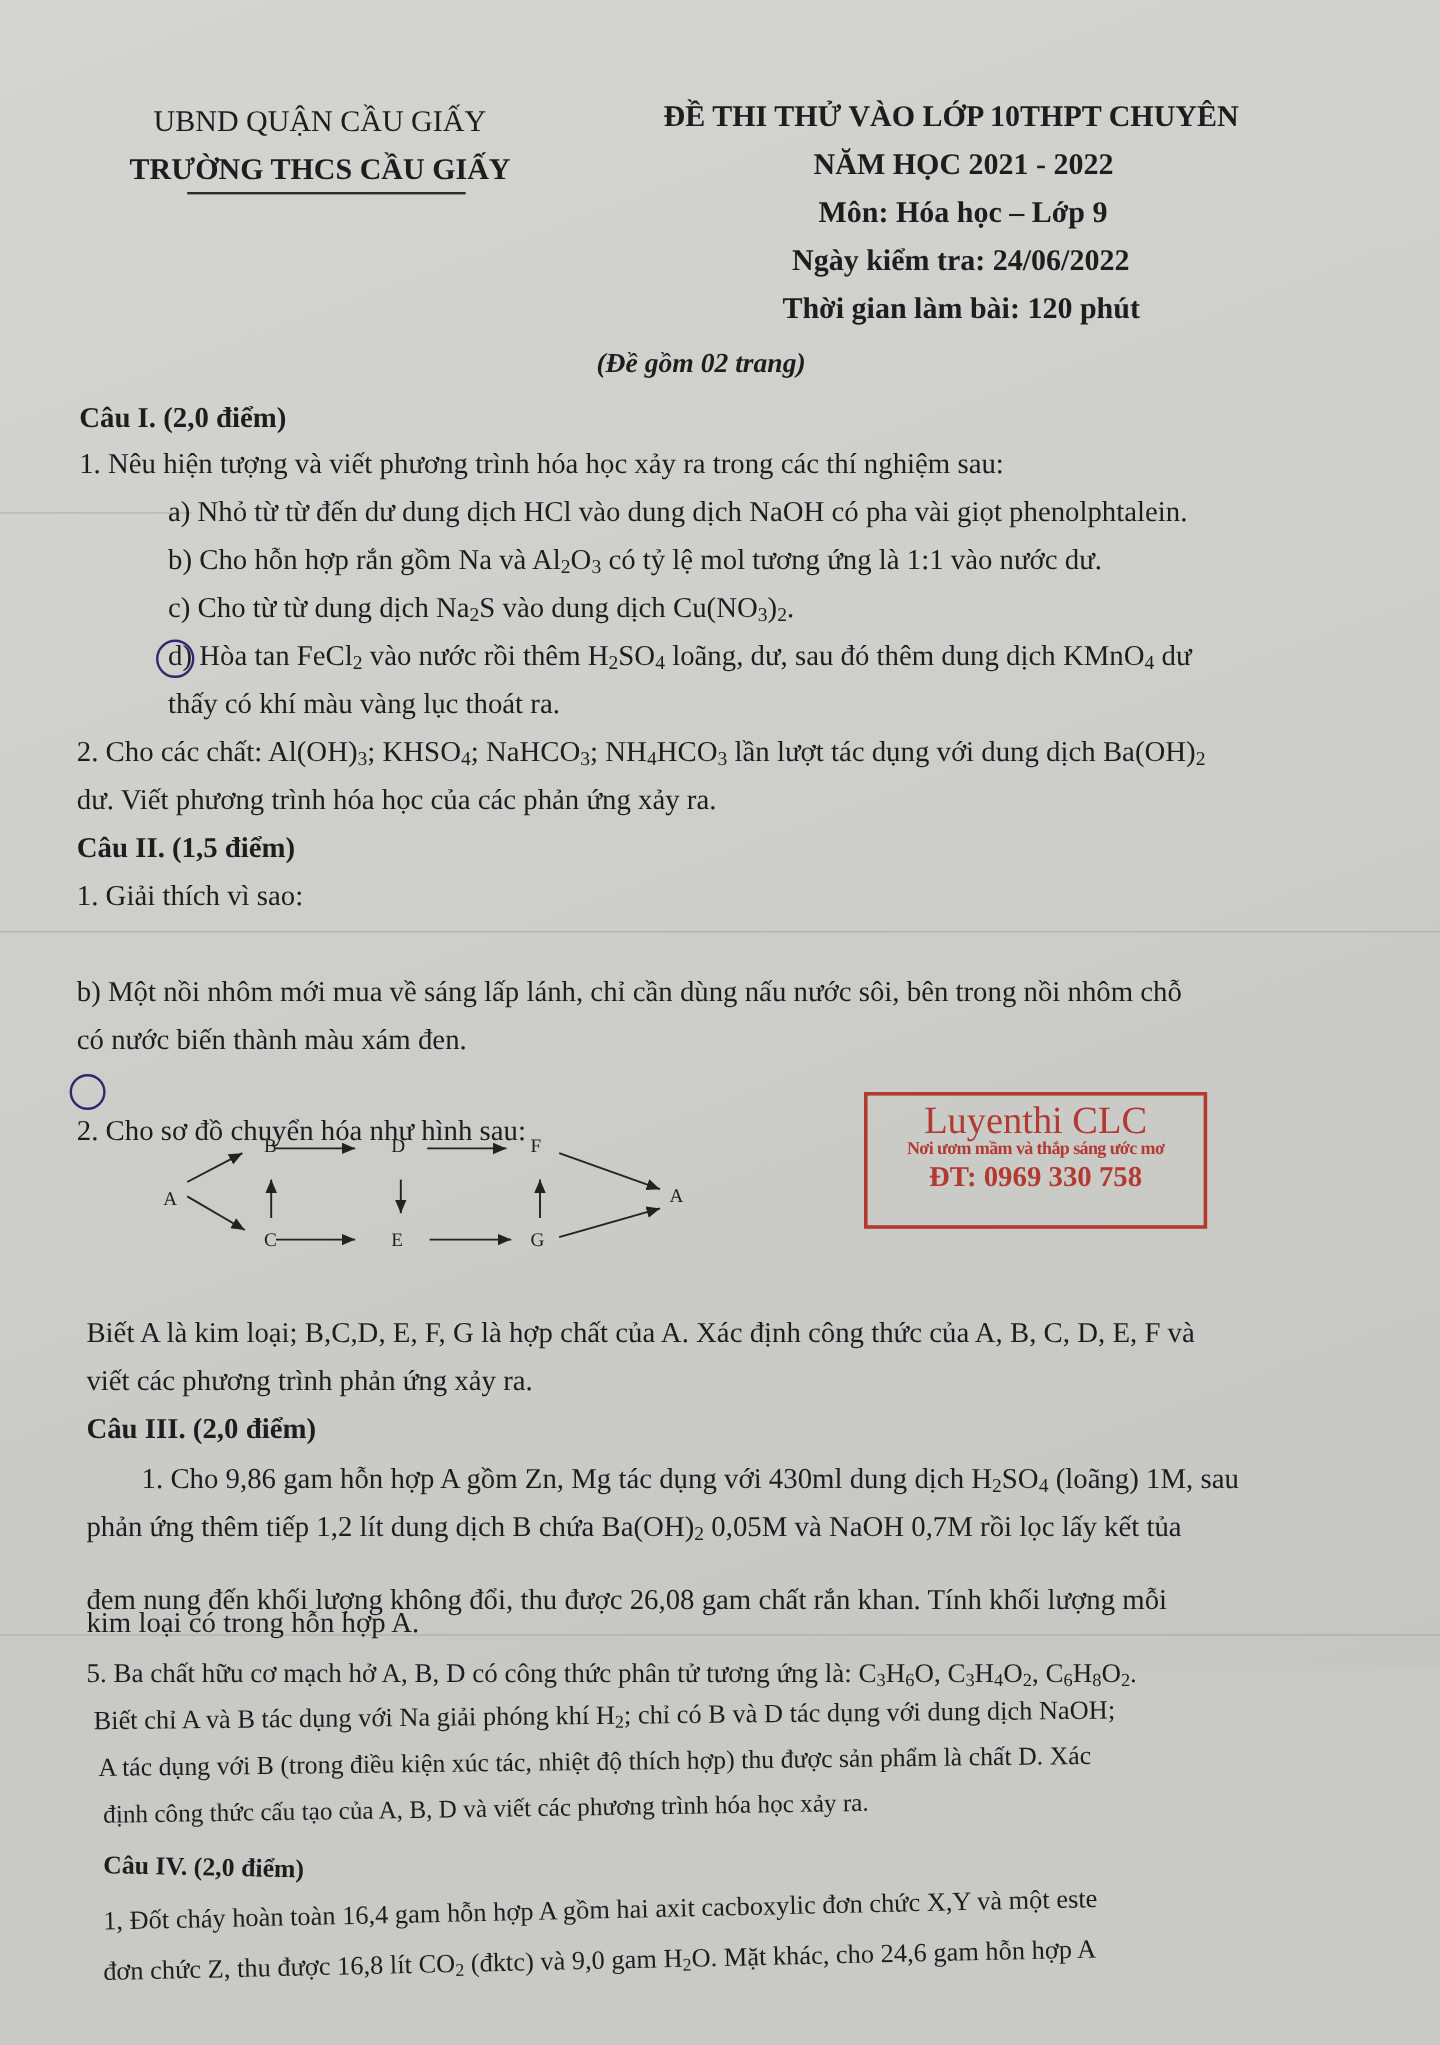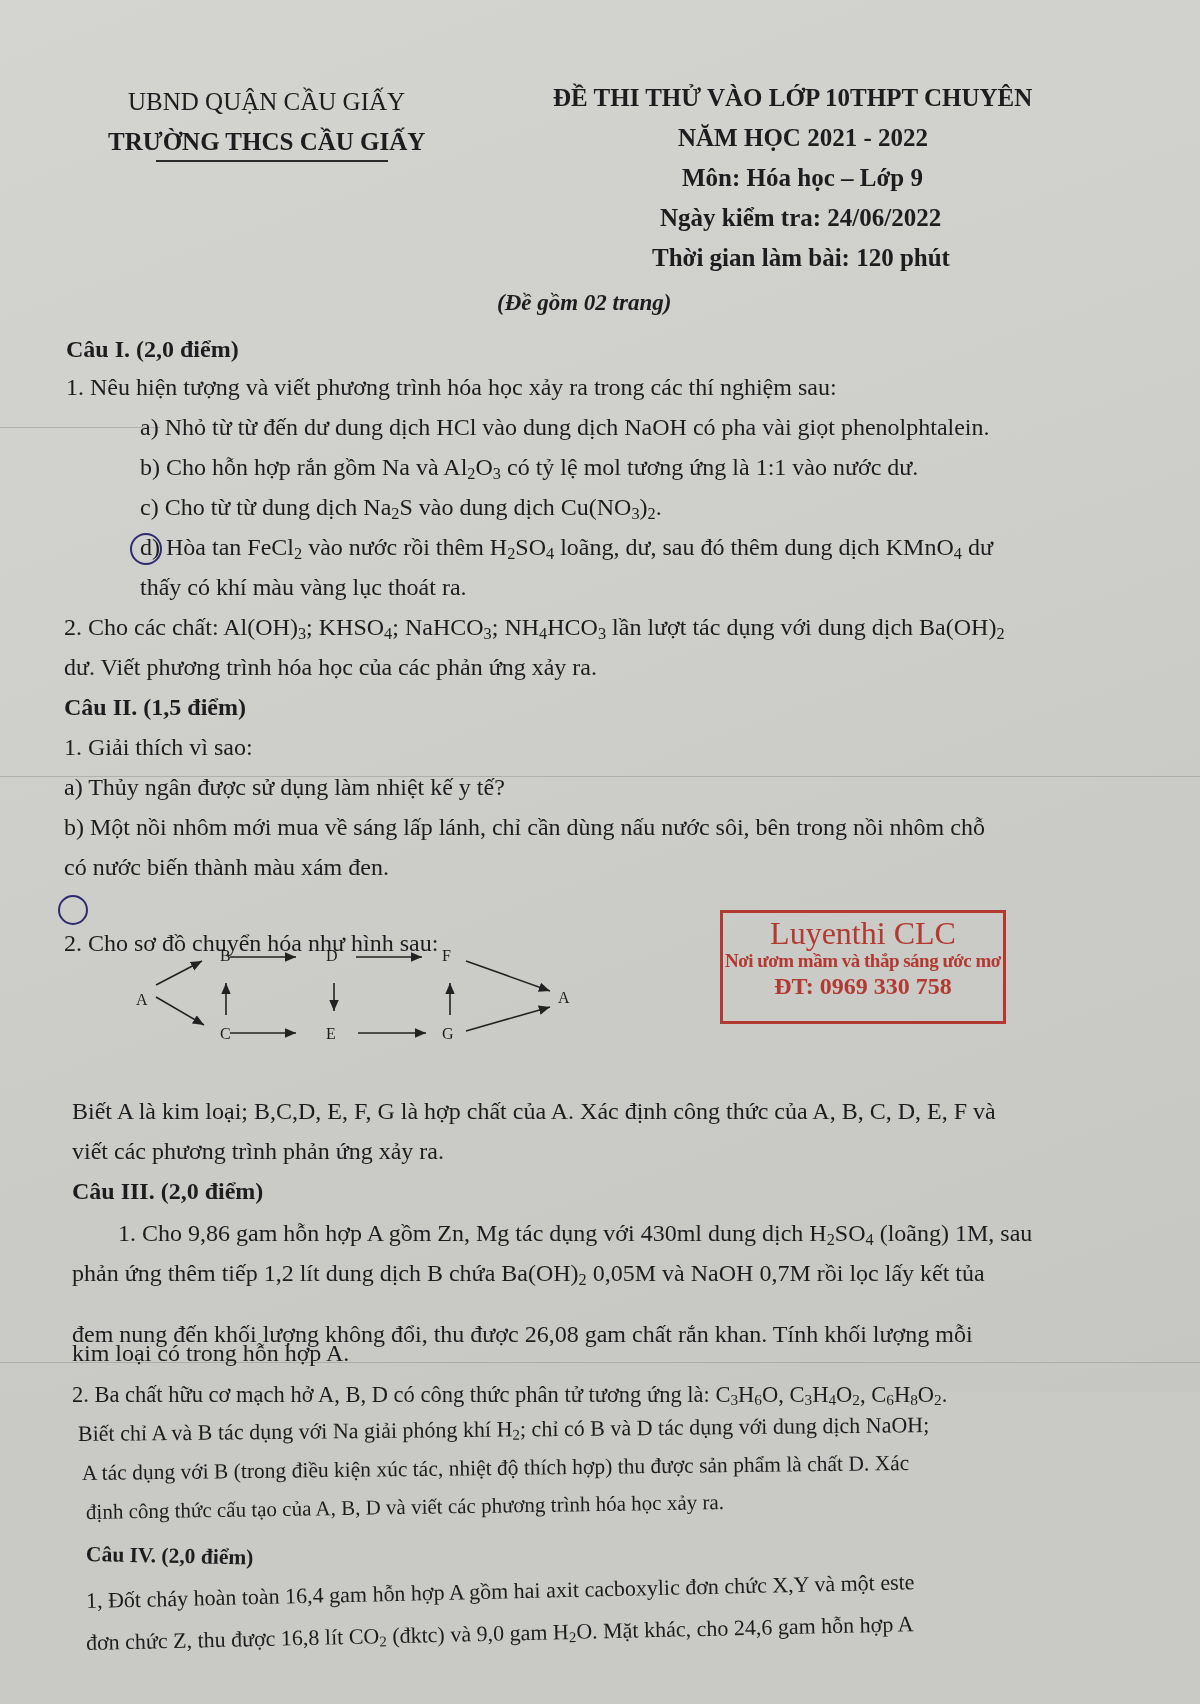--- a/index.html
+++ b/index.html
@@ -9,21 +9,21 @@
   .abs{position:absolute;white-space:nowrap;}
   .hdr{font-size:25px;}
   .hb{font-weight:bold;}
   .txt{font-size:24px;line-height:1.2;}
   .b{font-weight:bold;}
   .i{font-style:italic;}
   sub{font-size:0.68em;vertical-align:-0.22em;line-height:0;}
   .circle{position:absolute;border:2px solid #2d2b6e;border-radius:50%;}
   .stamp{position:absolute;left:720px;top:910px;width:280px;height:108px;border:3px solid #b33a33;color:#b23a32;text-align:center;}
   .stamp .l1{font-size:32px;margin-top:2px;}
-  .stamp .l2{font-size:19px;font-weight:bold;letter-spacing:-0.5px;margin-top:-2px;}
+  .stamp .l2{font-size:15px;font-weight:bold;letter-spacing:-0.5px;margin-top:-2px;}
   .stamp .l3{font-size:24px;font-weight:bold;margin-top:1px;}
   .node{position:absolute;font-size:16px;font-family:"Liberation Serif",serif;}
   .diagram svg{position:absolute;left:0;top:0;}
 </style>
 </head>
 <body>
 
 <div class="paper">
   <div class="fold" style="top:427px;width:160px;"></div>
   <div class="fold" style="top:776px;"></div>
@@ -45,21 +45,20 @@
   <div class="abs txt" style="left:140px;top:453px;"><span>b) Cho hỗn hợp rắn gồm Na và Al</span><sub>2</sub><span>O</span><sub>3</sub><span> có tỷ lệ mol tương ứng là 1:1 vào nước dư.</span></div>
   <div class="abs txt" style="left:140px;top:493px;"><span>c) Cho từ từ dung dịch Na</span><sub>2</sub><span>S vào dung dịch Cu(NO</span><sub>3</sub><span>)</span><sub>2</sub><span>.</span></div>
   <div class="circle" style="left:130px;top:533px;width:28px;height:28px;"></div>
   <div class="abs txt" style="left:140px;top:533px;"><span>d)</span><span> Hòa tan FeCl</span><sub>2</sub><span> vào nước rồi thêm H</span><sub>2</sub><span>SO</span><sub>4</sub><span> loãng, dư, sau đó thêm dung dịch KMnO</span><sub>4</sub><span> dư</span></div>
   <div class="abs txt" style="left:140px;top:573px;">thấy có khí màu vàng lục thoát ra.</div>
   <div class="abs txt" style="left:64px;top:613px;"><b style="font-weight:normal">2. Cho các chất: Al(OH)</b><sub>3</sub><span>; KHSO</span><sub>4</sub><span>; NaHCO</span><sub>3</sub><span>; NH</span><sub>4</sub><span>HCO</span><sub>3</sub><span> lần lượt tác dụng với dung dịch Ba(OH)</span><sub>2</sub></div>
   <div class="abs txt" style="left:64px;top:653px;">dư. Viết phương trình hóa học của các phản ứng xảy ra.</div>
 
   <div class="abs txt b" style="left:64px;top:693px;">Câu II.  (1,5 điểm)</div>
   <div class="abs txt" style="left:64px;top:733px;">1. Giải thích vì sao:</div>
-  <div class="abs txt" style="left:64px;top:773px;">a) Thủy ngân được sử dụng làm nhiệt kế y tế?</div>
   <div class="abs txt" style="left:64px;top:813px;">b) Một nồi nhôm mới mua về sáng lấp lánh, chỉ cần dùng nấu nước sôi, bên trong nồi nhôm chỗ</div>
   <div class="abs txt" style="left:64px;top:853px;">có nước biến thành màu xám đen.</div>
   <div class="circle" style="left:58px;top:895px;width:26px;height:26px;"></div>
   <div class="abs txt" style="left:64px;top:893px;margin-top:36px;"><span>2</span><span>. Cho sơ đồ chuyển hóa như hình sau:</span></div>
 
   <div class="abs diagram" style="left:130px;top:945px;width:460px;height:110px;">
     <svg width="460" height="110" viewBox="0 0 460 110">
       <defs>
           <marker id="ah" markerWidth="8" markerHeight="8" refX="7" refY="3" orient="auto">
             <path d="M0,0 L7,3 L0,6 z" fill="#222"></path>
@@ -96,21 +95,21 @@
   </div>
 
   <div class="abs txt" style="left:72px;top:1097px;">Biết A là kim loại; B,C,D, E, F, G là hợp chất của A. Xác định công thức của A, B, C, D, E, F và</div>
   <div class="abs txt" style="left:72px;top:1137px;">viết các phương trình phản ứng xảy ra.</div>
 
   <div class="abs txt b" style="left:72px;top:1177px;">Câu III.  (2,0 điểm)</div>
   <div class="abs txt" style="left:72px;top:1219px;margin-left:46px;"><span>1. Cho 9,86 gam hỗn hợp A gồm Zn, Mg tác dụng với 430ml dung dịch H</span><sub>2</sub><span>SO</span><sub>4</sub><span> (loãng) 1M, sau</span></div>
   <div class="abs txt" style="left:72px;top:1259px;"><span>phản ứng thêm tiếp 1,2 lít dung dịch B chứa Ba(OH)</span><sub>2</sub><span> 0,05M và NaOH 0,7M rồi lọc lấy kết tủa</span></div>
   <div class="abs txt" style="left:72px;top:1299px;margin-top:21px;">đem nung đến khối lượng không đổi, thu được 26,08 gam chất rắn khan. Tính khối lượng mỗi</div>
   <div class="abs txt" style="left:72px;top:1339px;">kim loại có trong hỗn hợp A.</div>
-  <div class="abs txt" style="left:72px;top:1381px;font-size:22.5px;"><span>2. Ba chất hữu cơ mạch hở A, B, D có công thức phân tử tương ứng là: C</span><sub>3</sub><span>H</span><sub>6</sub><span>O, C</span><sub>3</sub><span>H</span><sub>4</sub><span>O</span><sub>2</sub><span>, C</span><sub>6</sub><span>H</span><sub>8</sub><span>O</span><sub>2</sub><span>.</span></div>
+  <div class="abs txt" style="left:72px;top:1381px;font-size:22.5px;"><span>5. Ba chất hữu cơ mạch hở A, B, D có công thức phân tử tương ứng là: C</span><sub>3</sub><span>H</span><sub>6</sub><span>O, C</span><sub>3</sub><span>H</span><sub>4</sub><span>O</span><sub>2</sub><span>, C</span><sub>6</sub><span>H</span><sub>8</sub><span>O</span><sub>2</sub><span>.</span></div>
   <div class="abs txt" style="left:78px;top:1421px;font-size:22px;transform:rotate(-0.6deg);transform-origin:left;"><span>Biết chỉ A và B tác dụng với Na giải phóng khí H</span><sub>2</sub><span>; chỉ có B và D tác dụng với dung dịch NaOH;</span></div>
   <div class="abs txt" style="left:82px;top:1461px;font-size:21.5px;transform:rotate(-0.7deg);transform-origin:left;">A tác dụng với B (trong điều kiện xúc tác, nhiệt độ thích hợp) thu được sản phẩm là chất D. Xác</div>
   <div class="abs txt" style="left:86px;top:1500px;font-size:21px;transform:rotate(-0.9deg);transform-origin:left;">định công thức cấu tạo của A, B, D và viết các phương trình hóa học xảy ra.</div>
 
   <div class="abs txt b" style="left:86px;top:1542px;font-size:21.5px;transform:rotate(1.2deg);transform-origin:left;">Câu IV.  (2,0 điểm)</div>
   <div class="abs txt" style="left:86px;top:1588px;font-size:22px;transform:rotate(-1.3deg);transform-origin:left;">1, Đốt cháy hoàn toàn 16,4 gam hỗn hợp A gồm hai axit cacboxylic đơn chức X,Y và một este</div>
   <div class="abs txt" style="left:86px;top:1630px;font-size:22px;transform:rotate(-1.3deg);transform-origin:left;"><span>đơn chức Z, thu được 16,8 lít CO</span><sub>2</sub><span> (đktc) và 9,0 gam H</span><sub>2</sub><span>O. Mặt khác, cho 24,6 gam hỗn hợp A</span></div>
 </div>
 
 </body></html>

